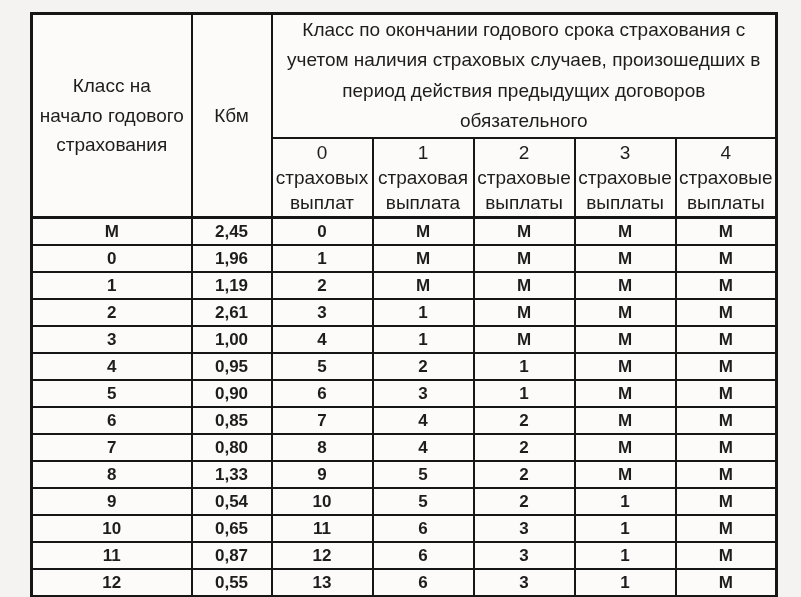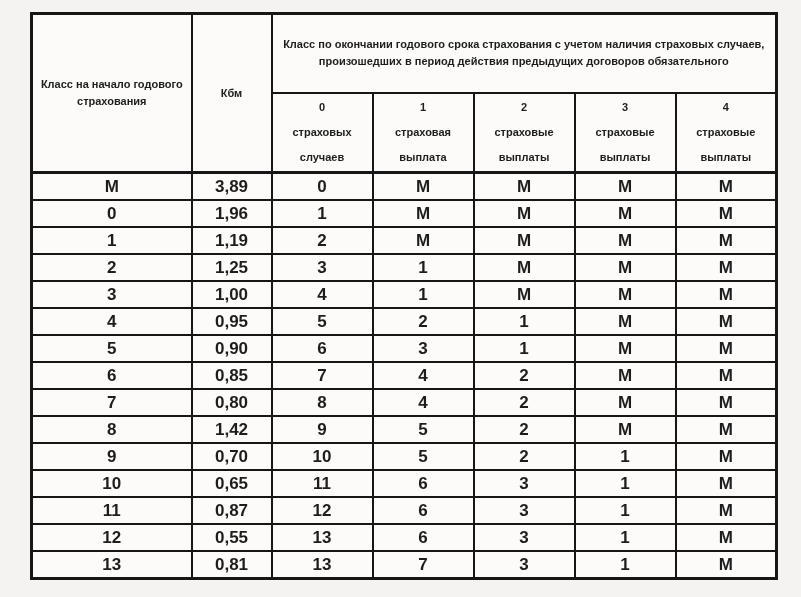--- a/index.html
+++ b/index.html
@@ -22,21 +22,21 @@
   }
   .kbm-table th, .kbm-table td {
     border: 2px solid var(--border, #161616);
     text-align: center;
     vertical-align: middle;
     padding: 0;
   }
   thead { border-bottom: 3px solid var(--border, #161616); }
   thead tr.top-header-row { height: 79px; }
   thead tr.sub-header-row { height: 80px; }
-  thead th { font-size: 11px; font-weight: bold; }
+  thead th { font-size: 19px; font-weight: normal; }
   .wrap-narrow { max-width: 146px; margin: 0 auto; line-height: 1.55; }
   .wrap-span  { max-width: 496px; margin: 0 auto; line-height: 1.6; }
   .sub-line { line-height: 25px; }
   tbody td { height: 25px; font-size: 17px; line-height: 1; }
 </style>
 </head>
 <body>
 
 <table class="kbm-table">
   <colgroup>
@@ -55,21 +55,21 @@
       </th>
       <th rowspan="2">Кбм</th>
       <th colspan="5">
         <div class="wrap-span">Класс по окончании годового срока страхования с учетом наличия страховых случаев, произошедших в период действия предыдущих договоров обязательного</div>
       </th>
     </tr>
     <tr class="sub-header-row">
       <th>
         <div class="sub-line">0</div>
         <div class="sub-line">страховых</div>
-        <div class="sub-line">случаев</div>
+        <div class="sub-line">выплат</div>
       </th>
       <th>
         <div class="sub-line">1</div>
         <div class="sub-line">страховая</div>
         <div class="sub-line">выплата</div>
       </th>
       <th>
         <div class="sub-line">2</div>
         <div class="sub-line">страховые</div>
         <div class="sub-line">выплаты</div>
@@ -82,21 +82,21 @@
       <th>
         <div class="sub-line">4</div>
         <div class="sub-line">страховые</div>
         <div class="sub-line">выплаты</div>
       </th>
     </tr>
   </thead>
   <tbody>
       <tr>
         <td>М</td>
-        <td>3,89</td>
+        <td>2,45</td>
         <td>0</td>
         <td>М</td>
         <td>М</td>
         <td>М</td>
         <td>М</td>
       </tr>
       <tr>
         <td>0</td>
         <td>1,96</td>
         <td>1</td>
@@ -109,21 +109,21 @@
         <td>1</td>
         <td>1,19</td>
         <td>2</td>
         <td>М</td>
         <td>М</td>
         <td>М</td>
         <td>М</td>
       </tr>
       <tr>
         <td>2</td>
-        <td>1,25</td>
+        <td>2,61</td>
         <td>3</td>
         <td>1</td>
         <td>М</td>
         <td>М</td>
         <td>М</td>
       </tr>
       <tr>
         <td>3</td>
         <td>1,00</td>
         <td>4</td>
@@ -163,30 +163,30 @@
         <td>7</td>
         <td>0,80</td>
         <td>8</td>
         <td>4</td>
         <td>2</td>
         <td>М</td>
         <td>М</td>
       </tr>
       <tr>
         <td>8</td>
-        <td>1,42</td>
+        <td>1,33</td>
         <td>9</td>
         <td>5</td>
         <td>2</td>
         <td>М</td>
         <td>М</td>
       </tr>
       <tr>
         <td>9</td>
-        <td>0,70</td>
+        <td>0,54</td>
         <td>10</td>
         <td>5</td>
         <td>2</td>
         <td>1</td>
         <td>М</td>
       </tr>
       <tr>
         <td>10</td>
         <td>0,65</td>
         <td>11</td>

